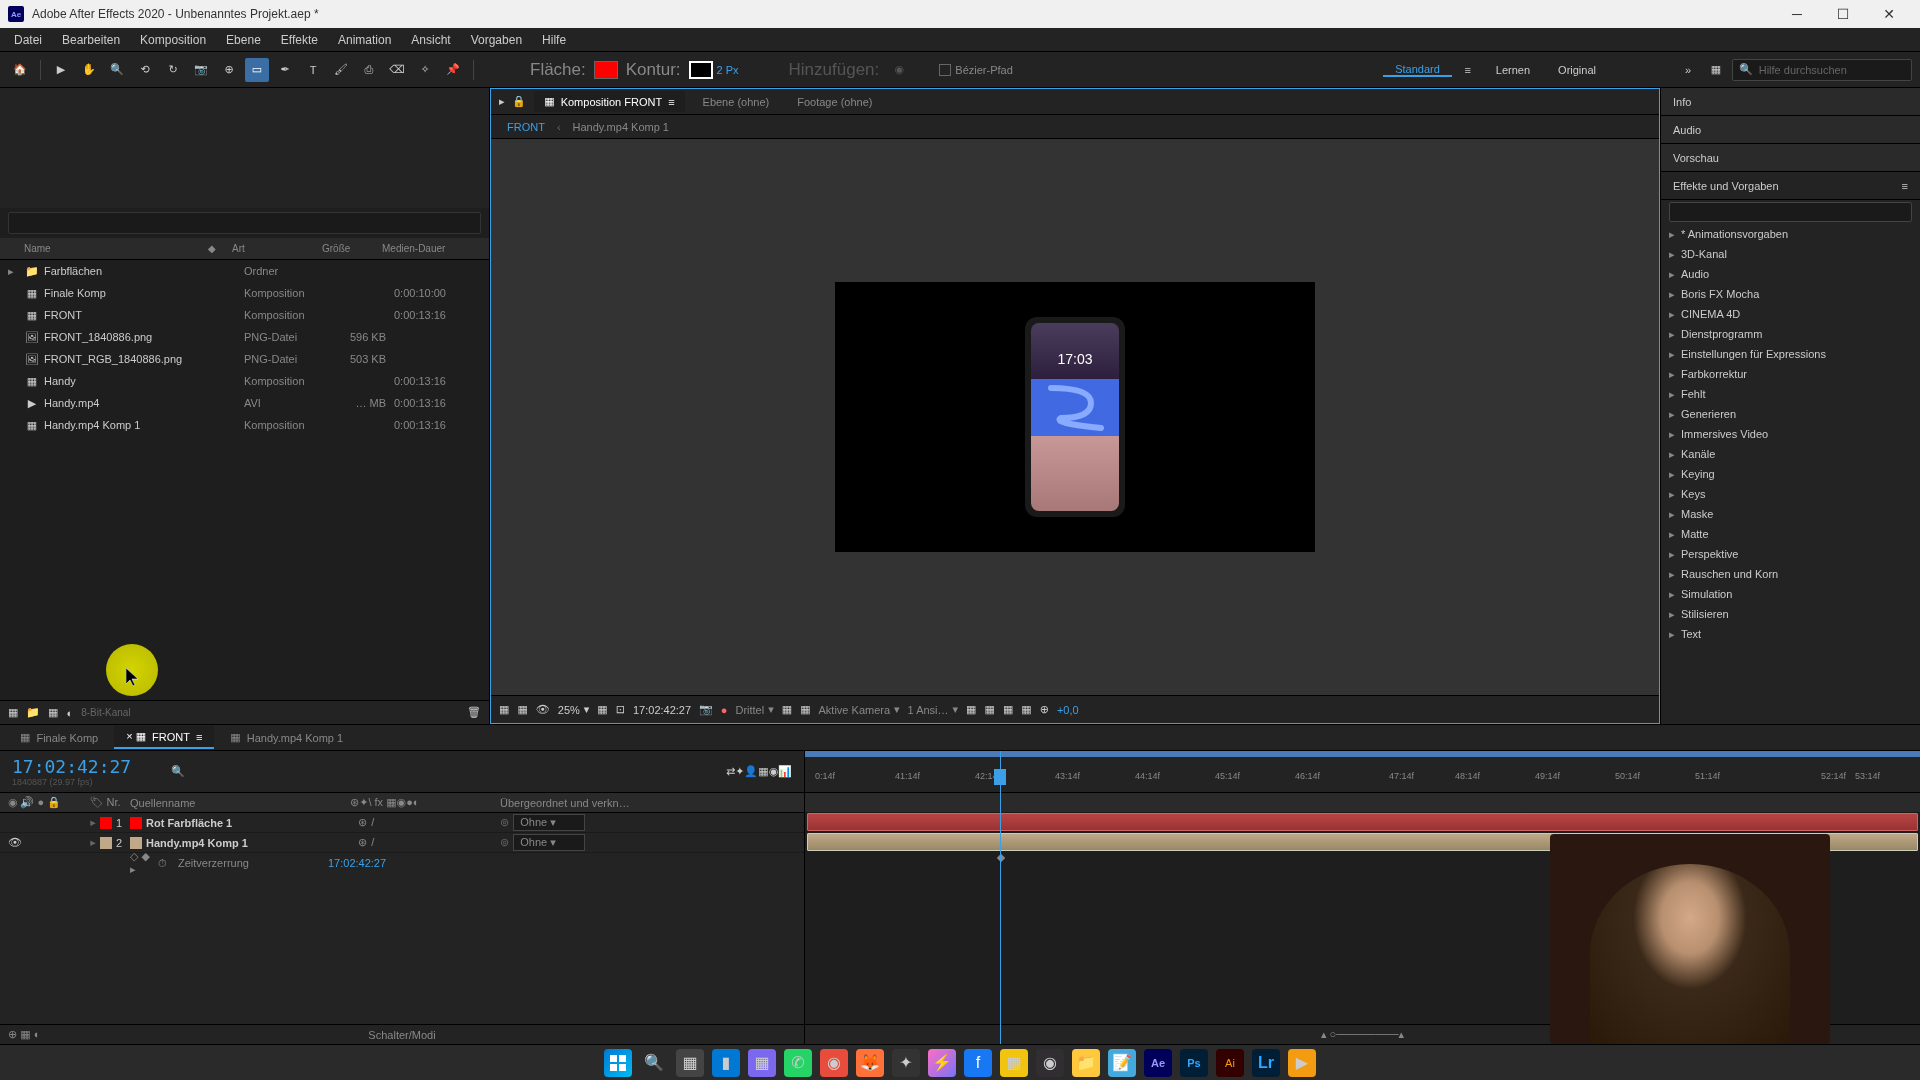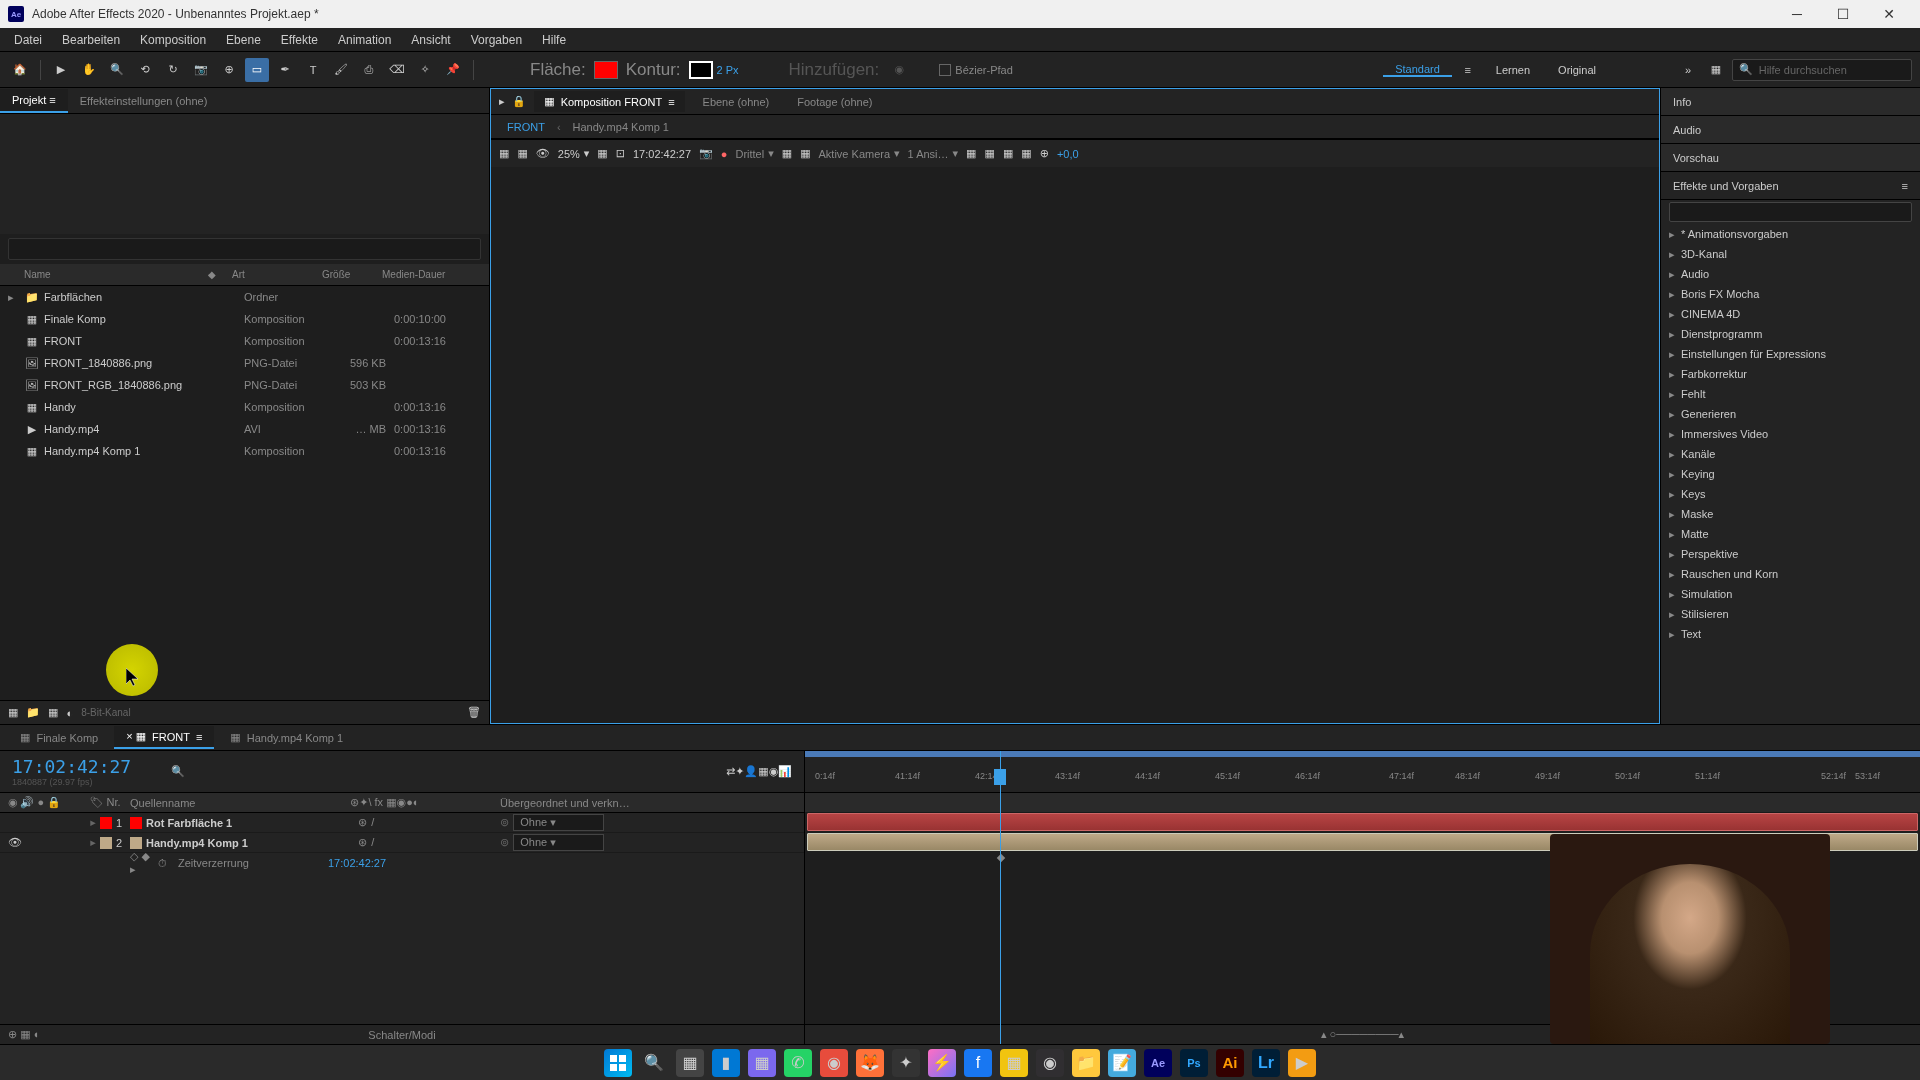--- a/index.html
+++ b/index.html
@@ -109,21 +109,21 @@
 .timeline-columns .col-name { width: 220px; }
 .timeline-columns .col-switches { width: 150px; }
 .timeline-columns .col-parent { width: 150px; }
 .timeline-layer { height: 20px; display: flex; align-items: center; border-bottom: 1px solid #1a1a1a; }
 .timeline-layer .col-toggles { width: 80px; padding-left: 8px; display: flex; gap: 2px; }
 .timeline-layer .col-num { width: 50px; display: flex; align-items: center; justify-content: flex-end; padding-right: 8px; gap: 4px; }
 .timeline-layer .col-name { width: 220px; display: flex; align-items: center; gap: 4px; }
 .timeline-layer .col-switches { width: 150px; display: flex; gap: 4px; padding-left: 8px; }
 .timeline-layer .col-parent { width: 150px; display: flex; align-items: center; gap: 4px; }
 .layer-swatch { width: 12px; height: 12px; }
-.parent-dropdown { background: #1a1a1a; border: 1px solid #444; padding: 1px 6px; width: 91px; color: #888; }
+.parent-dropdown { background: #1a1a1a; border: 1px solid #444; padding: 1px 6px; width: 72px; color: #888; }
 .timeline-prop { height: 20px; display: flex; align-items: center; padding-left: 130px; color: #888; }
 .timeline-prop .prop-name { width: 150px; }
 .timeline-prop .prop-val { color: #3ba0e8; }
 
 .timeline-right { flex: 1; display: flex; flex-direction: column; position: relative; }
 .timeline-ruler { height: 42px; background: #232323; border-bottom: 1px solid #000; position: relative; display: flex; }
 .ruler-tick { position: absolute; top: 20px; color: #888; font-size: 9px; }
 .playhead { position: absolute; top: 0; width: 1px; background: #3ba0e8; z-index: 5; }
 .playhead-head { position: absolute; top: 18px; left: -6px; width: 12px; height: 16px; background: #3ba0e8; }
 .timeline-tracks { flex: 1; position: relative; }
@@ -214,24 +214,20 @@
   <span class="tool-btn">▦</span>
   <div class="search-box">
     <span>🔍</span>
     <span style="margin-left:6px">Hilfe durchsuchen</span>
   </div>
 </div>
 
 <div class="main">
 
   <div class="project-panel">
-    <div class="panel-tabs">
-      <div class="panel-tab active"><span>Projekt</span> ≡</div>
-      <div class="panel-tab">Effekteinstellungen (ohne)</div>
-    </div>
     <div class="project-preview"></div>
     <div class="project-search" style="position:relative">
       <span class="project-search-icon">🔍</span>
       <div class="project-search-box"></div>
     </div>
     <div class="project-header">
       <div class="col col-name">Name</div>
       <div class="col col-tag">◆</div>
       <div class="col col-type">Art</div>
       <div class="col col-size">Größe</div>
@@ -327,20 +323,33 @@
       <span class="tool-btn">▸</span>
       <span class="tool-btn">🔒</span>
       <div class="viewer-tab active">▦ <span>Komposition FRONT</span> ≡</div>
       <div class="viewer-tab">Ebene (ohne)</div>
       <div class="viewer-tab">Footage (ohne)</div>
     </div>
     <div class="viewer-breadcrumb">
       <span class="crumb active">FRONT</span>
       <span style="color:#666">‹</span>
       <span class="crumb">Handy.mp4 Komp 1</span>
+    </div>
+    <div class="viewer-canvas">
+      <div class="canvas-black">
+        <div class="phone">
+          <div class="phone-screen">
+            <div class="phone-time">17:03</div>
+            <svg class="phone-s" viewBox="0 0 70 60">
+                <path d="M 10 10 Q 50 10 50 25 Q 50 40 20 40 Q 10 45 60 50" stroke="#4169e1" stroke-width="14" fill="none" stroke-linecap="round"></path>
+                <path d="M 10 10 Q 50 10 50 25 Q 50 40 20 40 Q 10 45 60 50" stroke="#88aaff" stroke-width="6" fill="none" stroke-linecap="round"></path>
+              </svg>
+          </div>
+        </div>
+      </div>
     </div>
     <div class="viewer-footer">
       <span class="tool-btn">▦</span>
       <span class="tool-btn">▦</span>
       <span class="tool-btn">👁</span>
       <span class="item zoom"><span>25%</span> ▾</span>
       <span class="tool-btn">▦</span>
       <span class="tool-btn">⊡</span>
       <span class="item time-display">17:02:42:27</span>
       <span class="tool-btn">📷</span>
@@ -596,16 +605,16 @@
   <div class="taskbar-icon" style="background:#ff7139">🦊</div>
   <div class="taskbar-icon" style="background:#333">✦</div>
   <div class="taskbar-icon" style="background:linear-gradient(135deg,#ff6ec4,#7873f5)">⚡</div>
   <div class="taskbar-icon" style="background:#1877f2;color:#fff">f</div>
   <div class="taskbar-icon" style="background:#f1c40f">▦</div>
   <div class="taskbar-icon" style="background:#302e31">◉</div>
   <div class="taskbar-icon" style="background:#ffc83d">📁</div>
   <div class="taskbar-icon" style="background:#44aadd">📝</div>
   <div class="taskbar-icon" style="background:#00005b;color:#9999ff;font-weight:bold;font-size:11px">Ae</div>
   <div class="taskbar-icon" style="background:#001e36;color:#31a8ff;font-weight:bold;font-size:11px">Ps</div>
-  <div class="taskbar-icon" style="background:#330000;color:#ff9a00;font-weight:bold;font-size:15px">Ai</div>
+  <div class="taskbar-icon" style="background:#330000;color:#ff9a00;font-weight:normal;font-size:11px">Ai</div>
   <div class="taskbar-icon" style="background:#001e36;color:#31a8ff;font-weight:bold;font-size:16px">Lr</div>
   <div class="taskbar-icon" style="background:#f39c12">▶</div>
 </div>
 
 </body></html>

